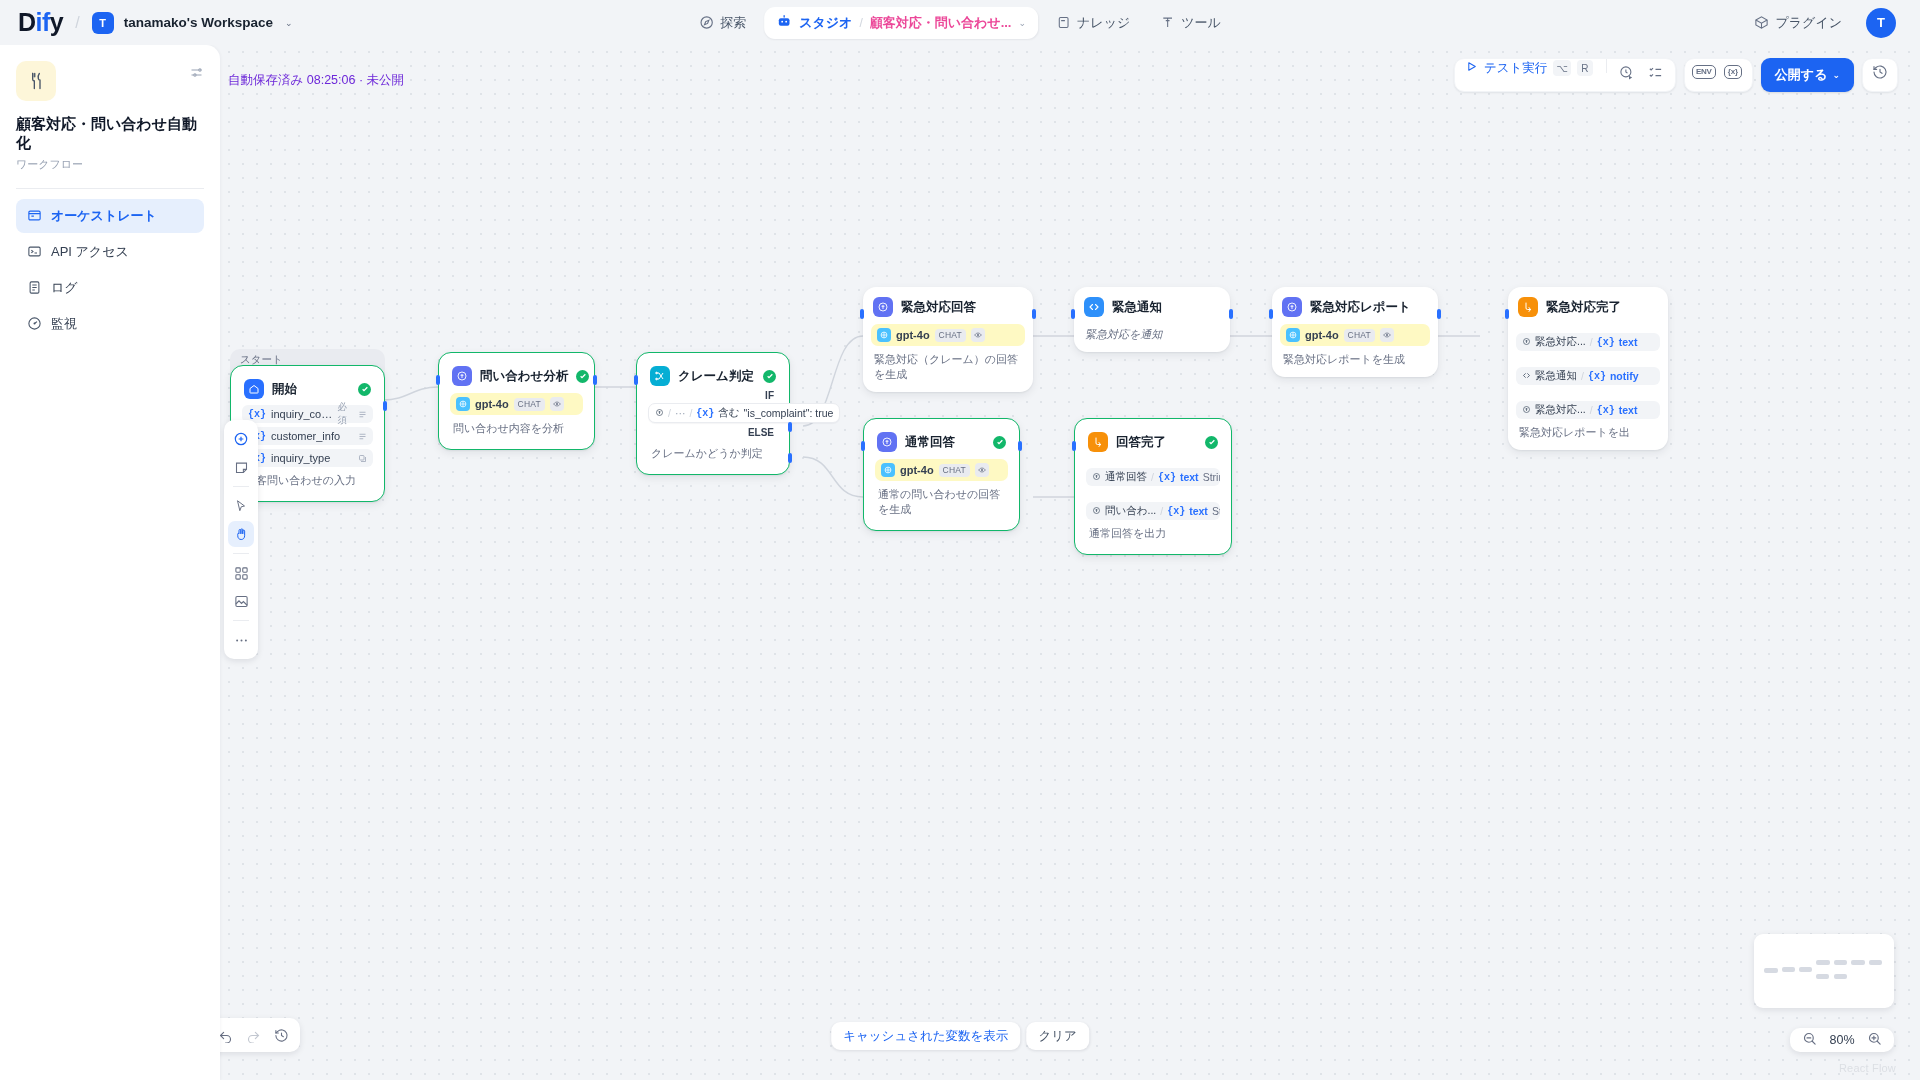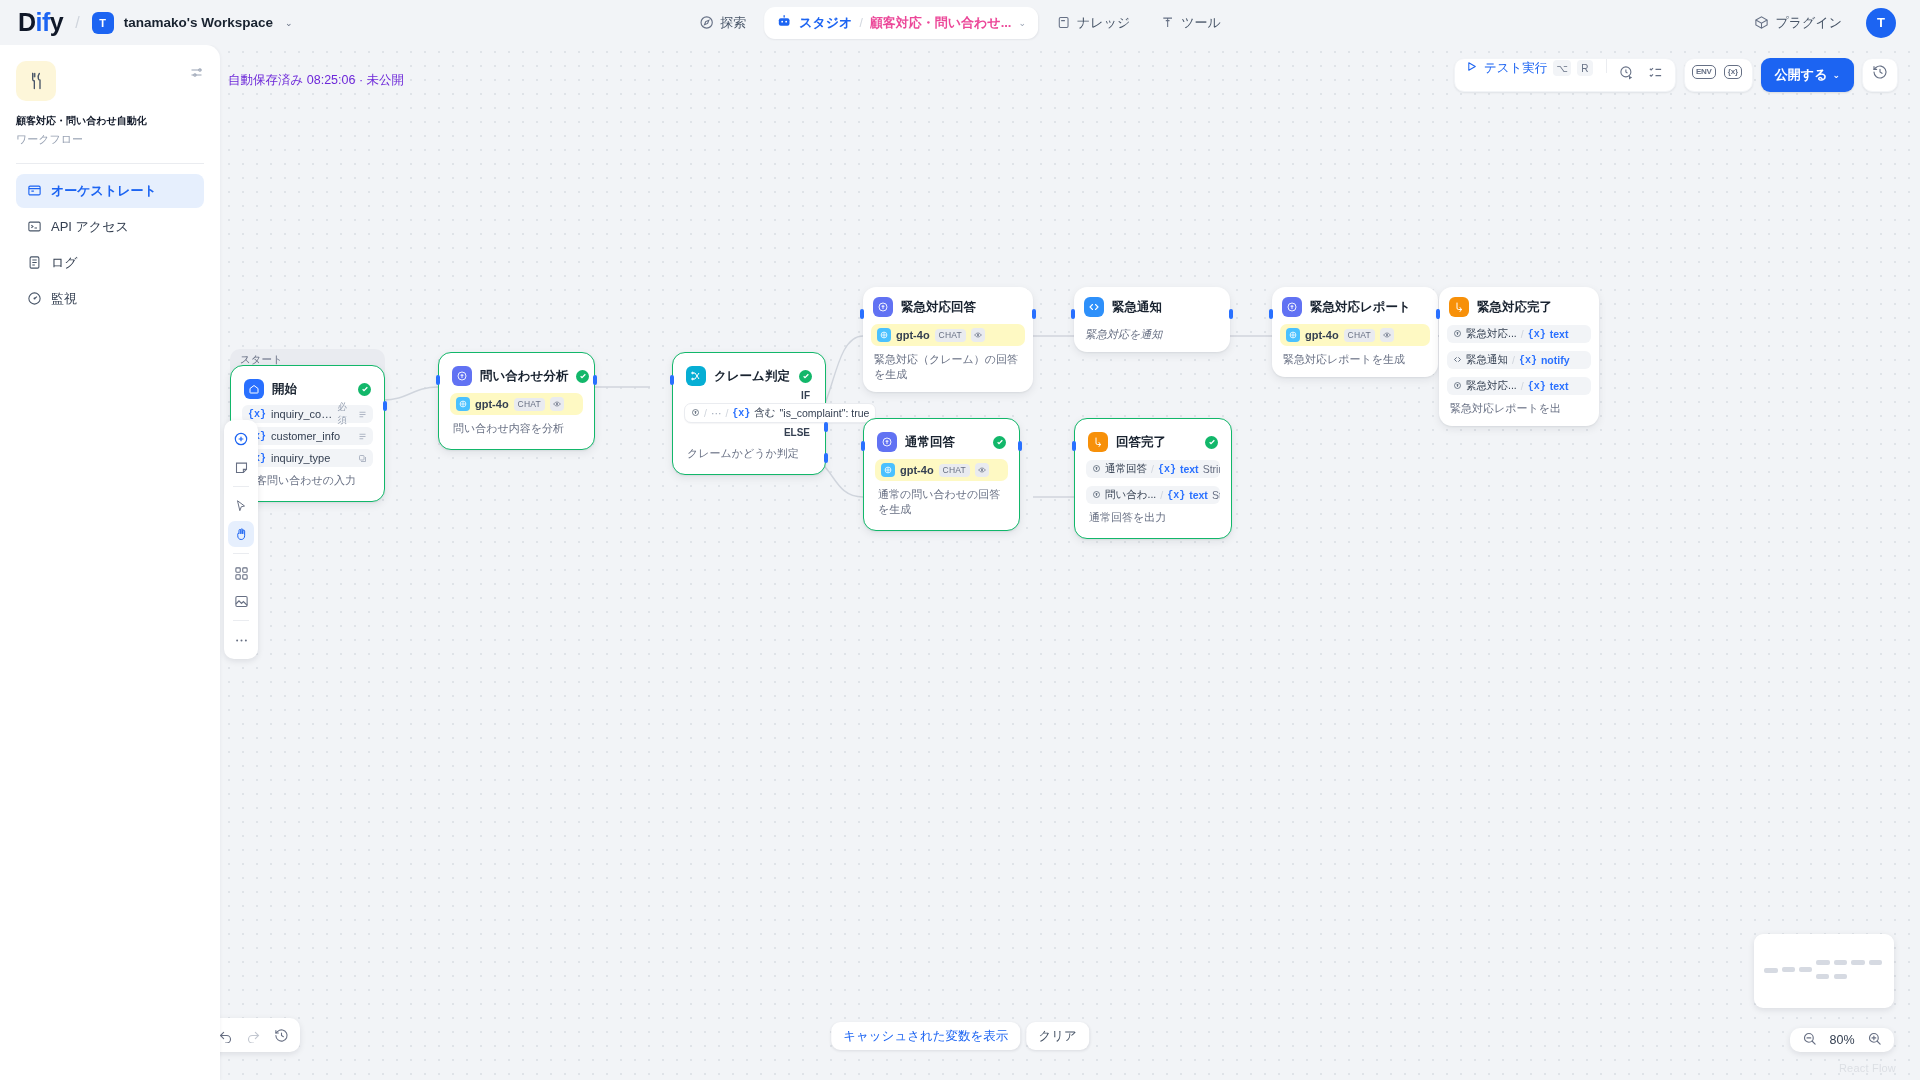--- a/index.html
+++ b/index.html
@@ -70,21 +70,21 @@
     background: #fff; border-top-right-radius: 14px;
     box-shadow: 1px 0 3px rgba(16,24,40,.04);
     z-index: 30; padding: 16px 16px 0 16px;
   }
   .app-head { display: flex; align-items: flex-start; justify-content: space-between; }
   .app-icon {
     width: 40px; height: 40px; border-radius: 10px; background: #fdf6d9;
     display: flex; align-items: center; justify-content: center;
   }
   .icon-btn-sm { color: #98a2b3; cursor: pointer; padding-top: 4px; }
-  .app-title { font-size: 10px; font-weight: 700; margin-top: 14px; line-height: 1.25; color: #101828; }
+  .app-title { font-size: 15px; font-weight: 700; margin-top: 14px; line-height: 1.25; color: #101828; }
   .app-sub { font-size: 11px; color: #98a2b3; margin-top: 4px; }
   .divider { height: 1px; background: #eaecf0; margin: 16px 0 10px 0; }
   .menu-item {
     display: flex; align-items: center; gap: 9px;
     height: 34px; padding: 0 10px; border-radius: 8px;
     font-size: 13px; color: #354052; cursor: pointer; margin-bottom: 2px;
   }
   .menu-item.active { background: #e6effd; color: #1c64f2; font-weight: 700; }
   .menu-item .mi-ico { display: flex; width: 16px; justify-content: center; }
 
@@ -197,21 +197,21 @@
   .var-ico { color: #98a2b3; display: flex; }
   .cond-label { text-align: right; font-size: 10px; font-weight: 700; color: #354052; padding: 4px 4px 2px 4px; }
   .cond-box {
     background: #fff; border: .8px solid #eaecf0; border-radius: 7px;
     height: 20px; display: inline-flex; align-items: center; gap: 4px; padding: 0 6px;
     font-size: 10.5px; color: #354052; white-space: nowrap;
     box-shadow: 0 1px 1px rgba(16,24,40,.04);
   }
   .cond-sep { color: #d0d5dd; }
   .out-row {
-    background: #f2f4f7; border-radius: 6px; height: 18px; margin-top: 8px;
+    background: #f2f4f7; border-radius: 6px; height: 18px; margin-top: 16px;
     display: flex; align-items: center; gap: 4px; padding: 0 6px;
     font-size: 10.5px; color: #354052; white-space: nowrap; overflow: hidden;
   }
   .out-sep { color: #d0d5dd; }
   .out-bold { color: #2970ff; font-weight: 700; }
   .out-type { color: #676f83; }
 
   .group-label {
     position: absolute; background: #e9ebf0; border-radius: 10px 10px 0 0;
     font-size: 10.5px; color: #676f83; padding: 4px 10px 10px 10px; z-index: 9;
@@ -491,21 +491,21 @@
             <path d="M2 12s4-6 10-6 10 6 10 6-4 6-10 6-10-6-10-6z"></path>
             <circle cx="12" cy="12" r="2" fill="#676f83"></circle>
           </svg>
       </span>
     </div>
     <div class="ndesc">問い合わせ内容を分析</div>
     <div class="port" style="left:-3px; top:22px;"></div>
     <div class="port" style="right:-3px; top:22px;"></div>
   </div>
 
-  <div class="node sel" style="left:492px; top:307px; width:154px;">
+  <div class="node sel" style="left:456px; top:307px; width:154px;">
     <div class="node-head">
       <div class="nico ifelse">
         <svg width="12" height="12" viewBox="0 0 24 24" fill="none" stroke="#fff" stroke-width="2">
             <path d="M6 6h4l8 12h0M6 18h4l8-12h0"></path>
             <circle cx="5" cy="6" r="1.6" fill="#fff"></circle>
             <circle cx="5" cy="18" r="1.6" fill="#fff"></circle>
           </svg>
       </div>
       <span class="ntitle">クレーム判定</span>
       <span class="ncheck">
@@ -603,21 +603,21 @@
             <path d="M2 12s4-6 10-6 10 6 10 6-4 6-10 6-10-6-10-6z"></path>
             <circle cx="12" cy="12" r="2" fill="#676f83"></circle>
           </svg>
       </span>
     </div>
     <div class="ndesc">緊急対応レポートを生成</div>
     <div class="port" style="left:-3px; top:22px;"></div>
     <div class="port" style="right:-3px; top:22px;"></div>
   </div>
 
-  <div class="node" style="left:1259px; top:242px; width:160px;">
+  <div class="node" style="left:1328px; top:242px; width:160px;">
     <div class="node-head">
       <div class="nico end">
         <svg width="12" height="12" viewBox="0 0 24 24" fill="none" stroke="#fff" stroke-width="2" stroke-linecap="round">
             <path d="M8 4v10a3 3 0 0 0 3 3h6"></path>
             <path d="M14 13l3 4-3 4"></path>
           </svg>
       </div>
       <span class="ntitle">緊急対応完了</span>
     </div>
     <div style="margin-top:6px;">

